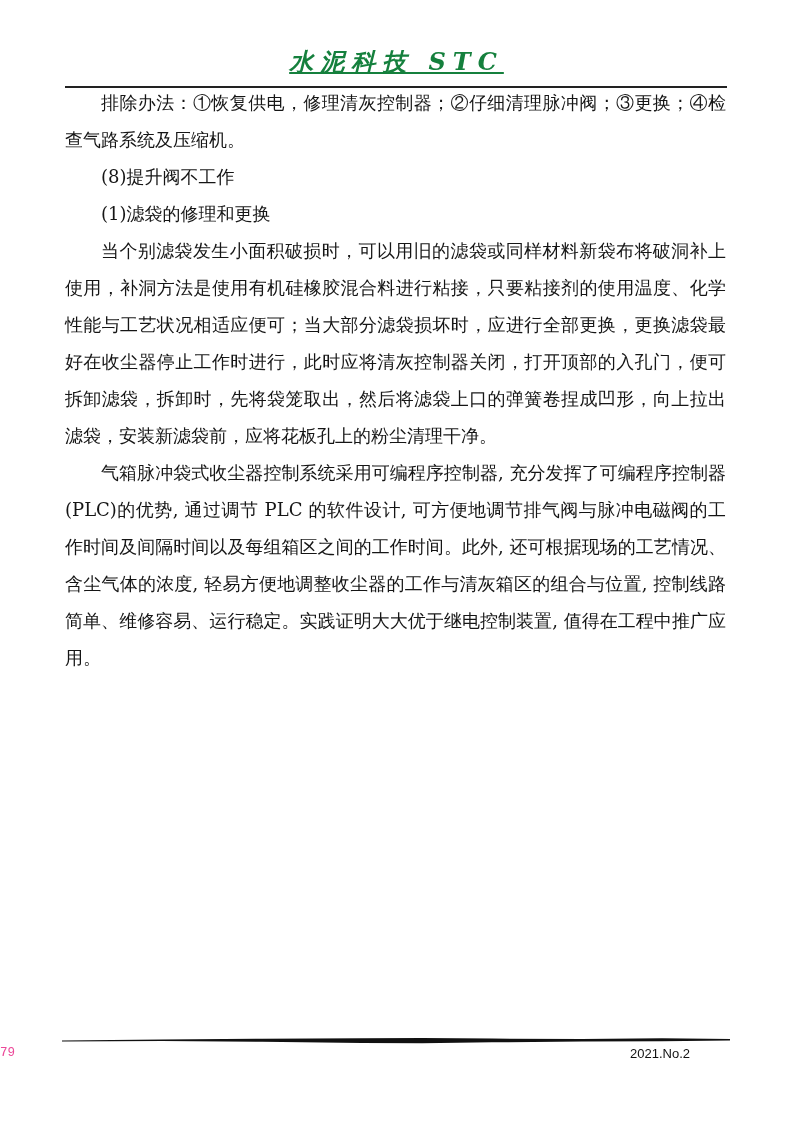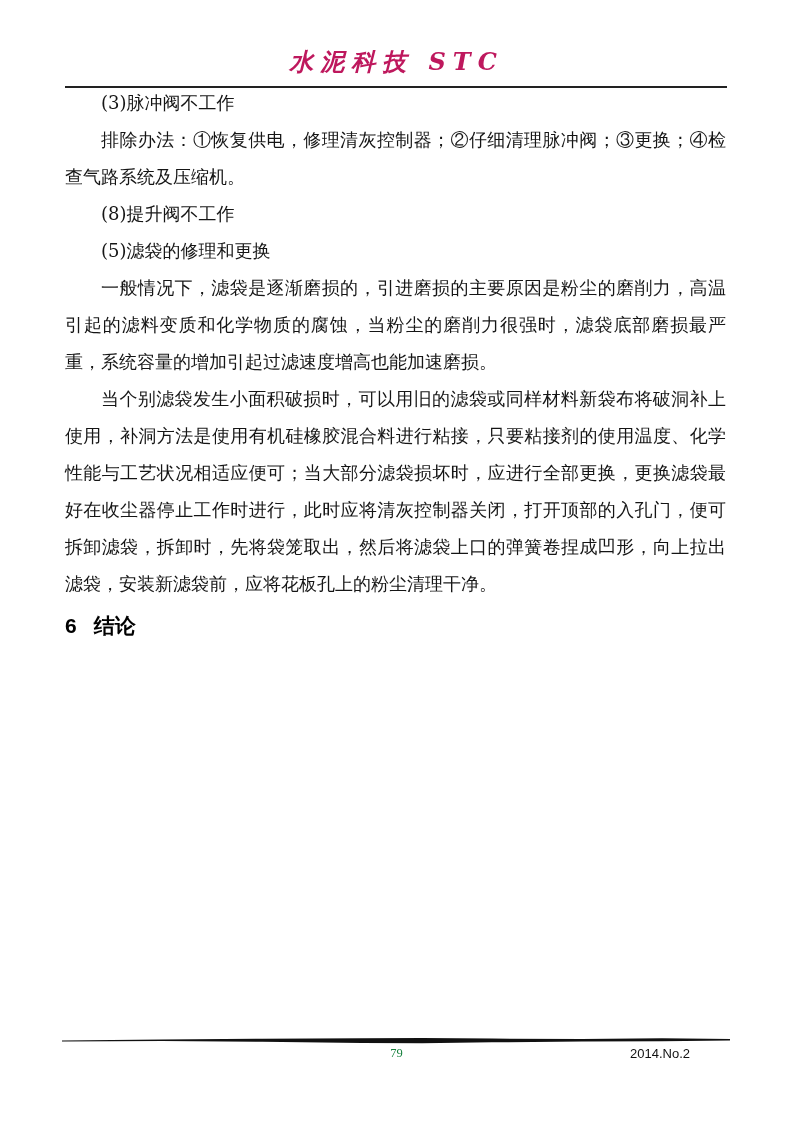--- a/index.html
+++ b/index.html
@@ -21,21 +21,22 @@
   .journal-title {
     position: absolute;
     top: 46px;
     left: 0;
     right: 0;
     text-align: center;
     font-size: 24px;
     font-weight: 600;
     font-style: italic;
     letter-spacing: 7px;
-    color: #be185d;
+    color: #15803d;
+    text-decoration: underline;
   }
   .header-rule {
     position: absolute;
     top: 86px;
     left: 65px;
     width: 662px;
     height: 2px;
     background: #222;
   }
   
@@ -74,55 +75,51 @@
     left: 62px;
     width: 668px;
     height: 8px;
     display: block;
   }
   .page-number {
     position: absolute;
     top: 1046px;
     left: 0;
     right: 0;
-    text-align: center;
-    font-family: Liberation Serif, serif;
+    text-align: left;
+    font-family: Liberation Mono, monospace;
     font-size: 12.5px;
-    color: #15803d;
+    color: #ec4899;
   }
   .issue-label {
     position: absolute;
     top: 1046px;
     right: 103px;
     font-family: "Liberation Sans", "DejaVu Sans", sans-serif;
     font-size: 13px;
     color: #111;
   }
 </style>
 </head>
 <body>
 
 <div class="page">
 
   <div class="journal-title">水泥科技 STC</div>
   <div class="header-rule"></div>
 
   <div class="article-body">
-    <p>(3)脉冲阀不工作</p>
     <p>排除办法：①恢复供电，修理清灰控制器；②仔细清理脉冲阀；③更换；④检查气路系统及压缩机。</p>
     <p>(8)提升阀不工作</p>
-    <p>(5)滤袋的修理和更换</p>
-    <p>一般情况下，滤袋是逐渐磨损的，引进磨损的主要原因是粉尘的磨削力，高温引起的滤料变质和化学物质的腐蚀，当粉尘的磨削力很强时，滤袋底部磨损最严重，系统容量的增加引起过滤速度增高也能加速磨损。</p>
+    <p>(1)滤袋的修理和更换</p>
     <p>当个别滤袋发生小面积破损时，可以用旧的滤袋或同样材料新袋布将破洞补上使用，补洞方法是使用有机硅橡胶混合料进行粘接，只要粘接剂的使用温度、化学性能与工艺状况相适应便可；当大部分滤袋损坏时，应进行全部更换，更换滤袋最好在收尘器停止工作时进行，此时应将清灰控制器关闭，打开顶部的入孔门，便可拆卸滤袋，拆卸时，先将袋笼取出，然后将滤袋上口的弹簧卷捏成凹形，向上拉出滤袋，安装新滤袋前，应将花板孔上的粉尘清理干净。</p>
 
-    <h2 class="section-heading">
-      <span class="sec-num">6</span><span>结论</span>
-    </h2>
 
+    <p>气箱脉冲袋式收尘器控制系统采用可编程序控制器, 充分发挥了可编程序控制器(PLC)的优势, 通过调节 PLC 的软件设计, 可方便地调节排气阀与脉冲电磁阀的工作时间及间隔时间以及每组箱区之间的工作时间。此外, 还可根据现场的工艺情况、含尘气体的浓度, 轻易方便地调整收尘器的工作与清灰箱区的组合与位置, 控制线路简单、维修容易、运行稳定。实践证明大大优于继电控制装置, 值得在工程中推广应用。</p>
   </div>
 
   <svg class="footer-rule" viewBox="0 0 668 8" preserveAspectRatio="none">
     <polygon fill="#111" points="0,3.6 100,2.4 200,1.8 300,1.3 360,1.0 430,1.6 520,1.9 600,1.3 668,2.1 668,3.6 600,4.2 520,4.5 430,5.3 360,6.2 300,5.9 200,4.7 100,4.1 0,4.4"></polygon>
   </svg>
   <div class="page-number">79</div>
-  <div class="issue-label">2014.No.2</div>
+  <div class="issue-label">2021.No.2</div>
 
 </div>
 
 </body></html>

